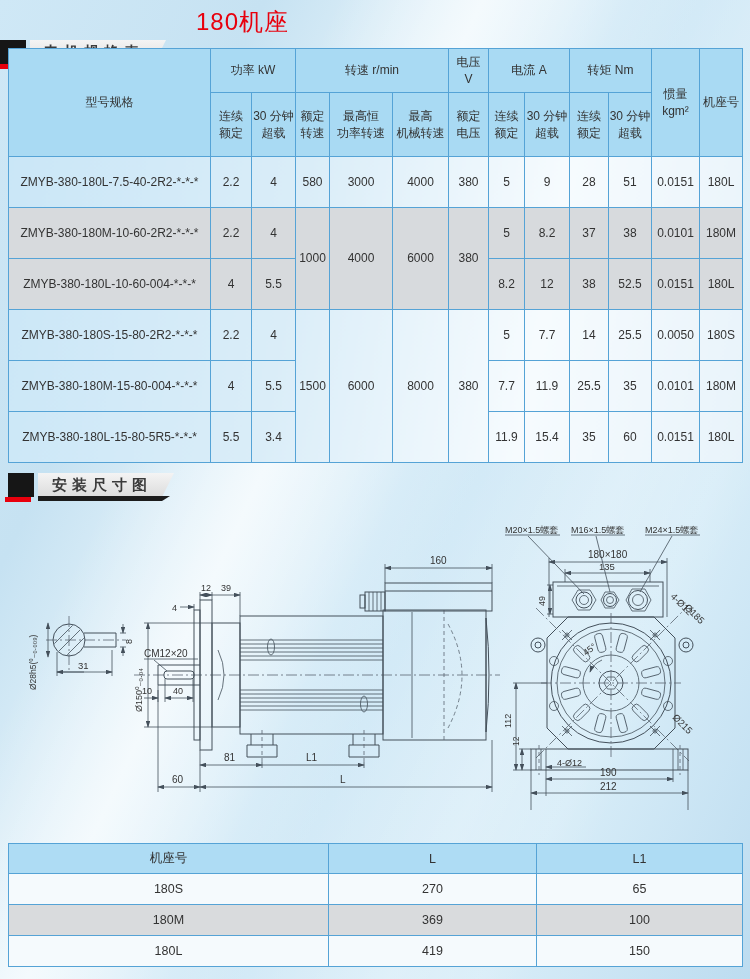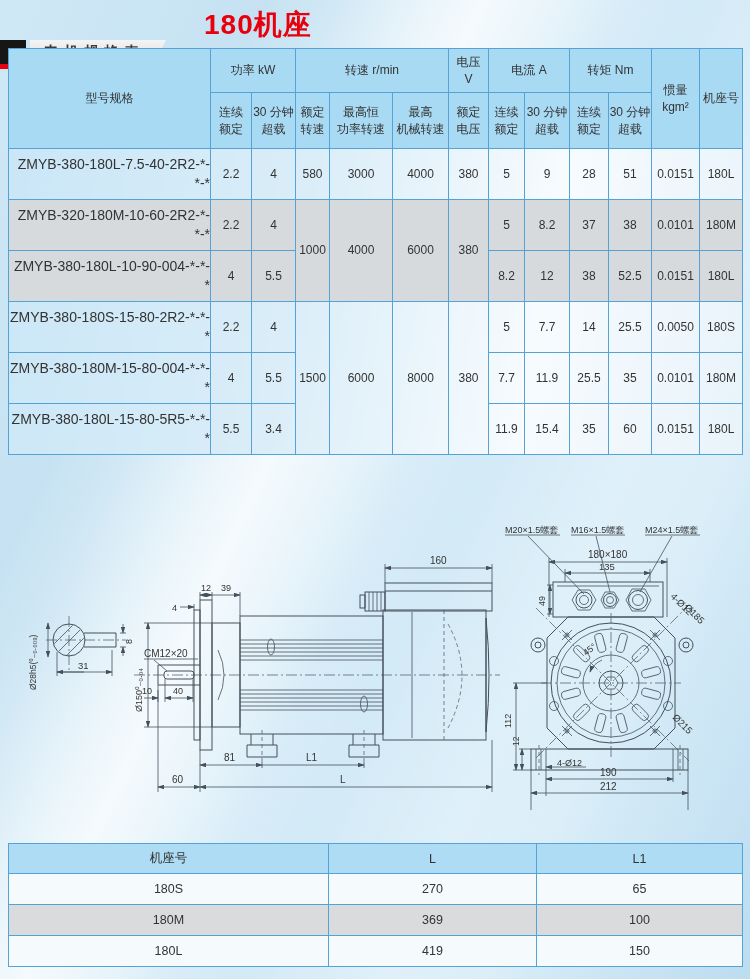--- a/index.html
+++ b/index.html
@@ -15,31 +15,31 @@
   .badge { display:flex; align-items:flex-start; height:30px; }
   .badge .sq-wrap { width:26px; margin-right:4px; }
   .badge .sq { width:26px; height:24px; background:#161616; }
   .badge .redbar { width:26px; height:5px; background:#e8000d; margin-left:-3px; }
   .badge .banner { position:relative; background:linear-gradient(180deg,#f4f4f4,#dcdcdc); height:24px;
     padding:0 22px 0 14px; display:flex; align-items:center;
     clip-path:polygon(0 0,100% 0,calc(100% - 12px) 100%,0 100%); }
   .badge .banner-title { font-size:15px; font-weight:bold; letter-spacing:5px; color:#3b3b3b; white-space:nowrap; }
   .badge .underbar { height:5px; background:#1c1c1c; margin-top:-1px;
     clip-path:polygon(0 0,100% 0,calc(100% - 8px) 100%,0 100%); }
-  .big-red { color:#e8000d; font-weight:bold; font-size:28px; letter-spacing:1px;margin-left:8px; }
+  .big-red { color:#e8000d; font-weight:normal; font-size:24px; letter-spacing:1px; }
 
   
   table { border-collapse:collapse; table-layout:fixed; }
   .spec { width:734px; background:linear-gradient(100deg,#c9e6f7 0%,#daedf8 40%,#f6fbfe 72%,#e8f3fa 100%); }
   .spec th,.spec td { border:1px solid #55a3d6; font-weight:normal; color:#333; text-align:center;
     vertical-align:middle; white-space:pre-line; line-height:1.35; }
   .spec th { font-size:12px; background:#a9daf3; }
-  .spec tr.gh { height:44px; } .spec tr.sh { height:56px; } .spec tr.dr { height:51px; }
+  .spec tr.gh { height:44px; } .spec tr.sh { height:64px; } .spec tr.dr { height:51px; }
   .spec td { font-size:12px; }
-  .spec td.model { text-align:right; font-size:14px; letter-spacing:0; }
+  .spec td.model { text-align:center; font-size:12px; letter-spacing:0; }
   .spec tr.gray > td { background:#d7dadd; }
 
   
   .size { width:734px; }
   .size th,.size td { border:1px solid #55a3d6; font-weight:normal; color:#333; text-align:center; font-size:12.5px; }
   .size tr.hd { height:30px; } .size tr.hd th { background:#aedcf4; }
   .size tr { height:31px; }
   .size tr.w td { background:#f5fafd; }
   .size tr.g td { background:#d9dbdd; }
 
@@ -132,36 +132,36 @@
       <td>4000</td>
       <td>380</td>
       <td>5</td>
       <td>9</td>
       <td>28</td>
       <td>51</td>
       <td>0.0151</td>
       <td>180L</td>
     </tr>
     <tr class="dr gray">
-      <td class="model">ZMYB-320-180M-10-60-2R2-*-*-*</td>
+      <td class="model">ZMYB-380-180M-10-60-2R2-*-*-*</td>
       <td>2.2</td>
       <td>4</td>
       <td rowspan="2">1000</td>
       <td rowspan="2">4000</td>
       <td rowspan="2">6000</td>
       <td rowspan="2">380</td>
       <td>5</td>
       <td>8.2</td>
       <td>37</td>
       <td>38</td>
       <td>0.0101</td>
       <td>180M</td>
     </tr>
     <tr class="dr gray">
-      <td class="model">ZMYB-380-180L-10-90-004-*-*-*</td>
+      <td class="model">ZMYB-380-180L-10-60-004-*-*-*</td>
       <td>4</td>
       <td>5.5</td>
       <td>8.2</td>
       <td>12</td>
       <td>38</td>
       <td>52.5</td>
       <td>0.0151</td>
       <td>180L</td>
     </tr>
     <tr class="dr">
@@ -197,20 +197,34 @@
       <td>11.9</td>
       <td>15.4</td>
       <td>35</td>
       <td>60</td>
       <td>0.0151</td>
       <td>180L</td>
     </tr>
   </tbody>
     </table>
 
+  <div class="layer" style="left:8px; top:473px; z-index:3;">
+    <div class="badge">
+      <div class="sq-wrap">
+        <div class="sq"></div>
+        <div class="redbar"></div>
+      </div>
+      <div>
+        <div class="banner">
+          <span class="banner-title">安装尺寸图</span>
+        </div>
+        <div class="underbar" style="width:132px;"></div>
+      </div>
+    </div>
+  </div>
 
   <svg class="layer" style="left:8px; top:500px;" width="734" height="330" viewBox="0 0 734 330">
     <defs>
       <marker id="a" markerWidth="9" markerHeight="6" refX="8" refY="3" orient="auto">
         <path d="M0,0 L9,3 L0,6 z" fill="#44505b"></path>
       </marker>
       <marker id="ab" markerWidth="9" markerHeight="6" refX="1" refY="3" orient="auto">
         <path d="M9,0 L0,3 L9,6 z" fill="#44505b"></path>
       </marker>
       <clipPath id="shaftclip">

